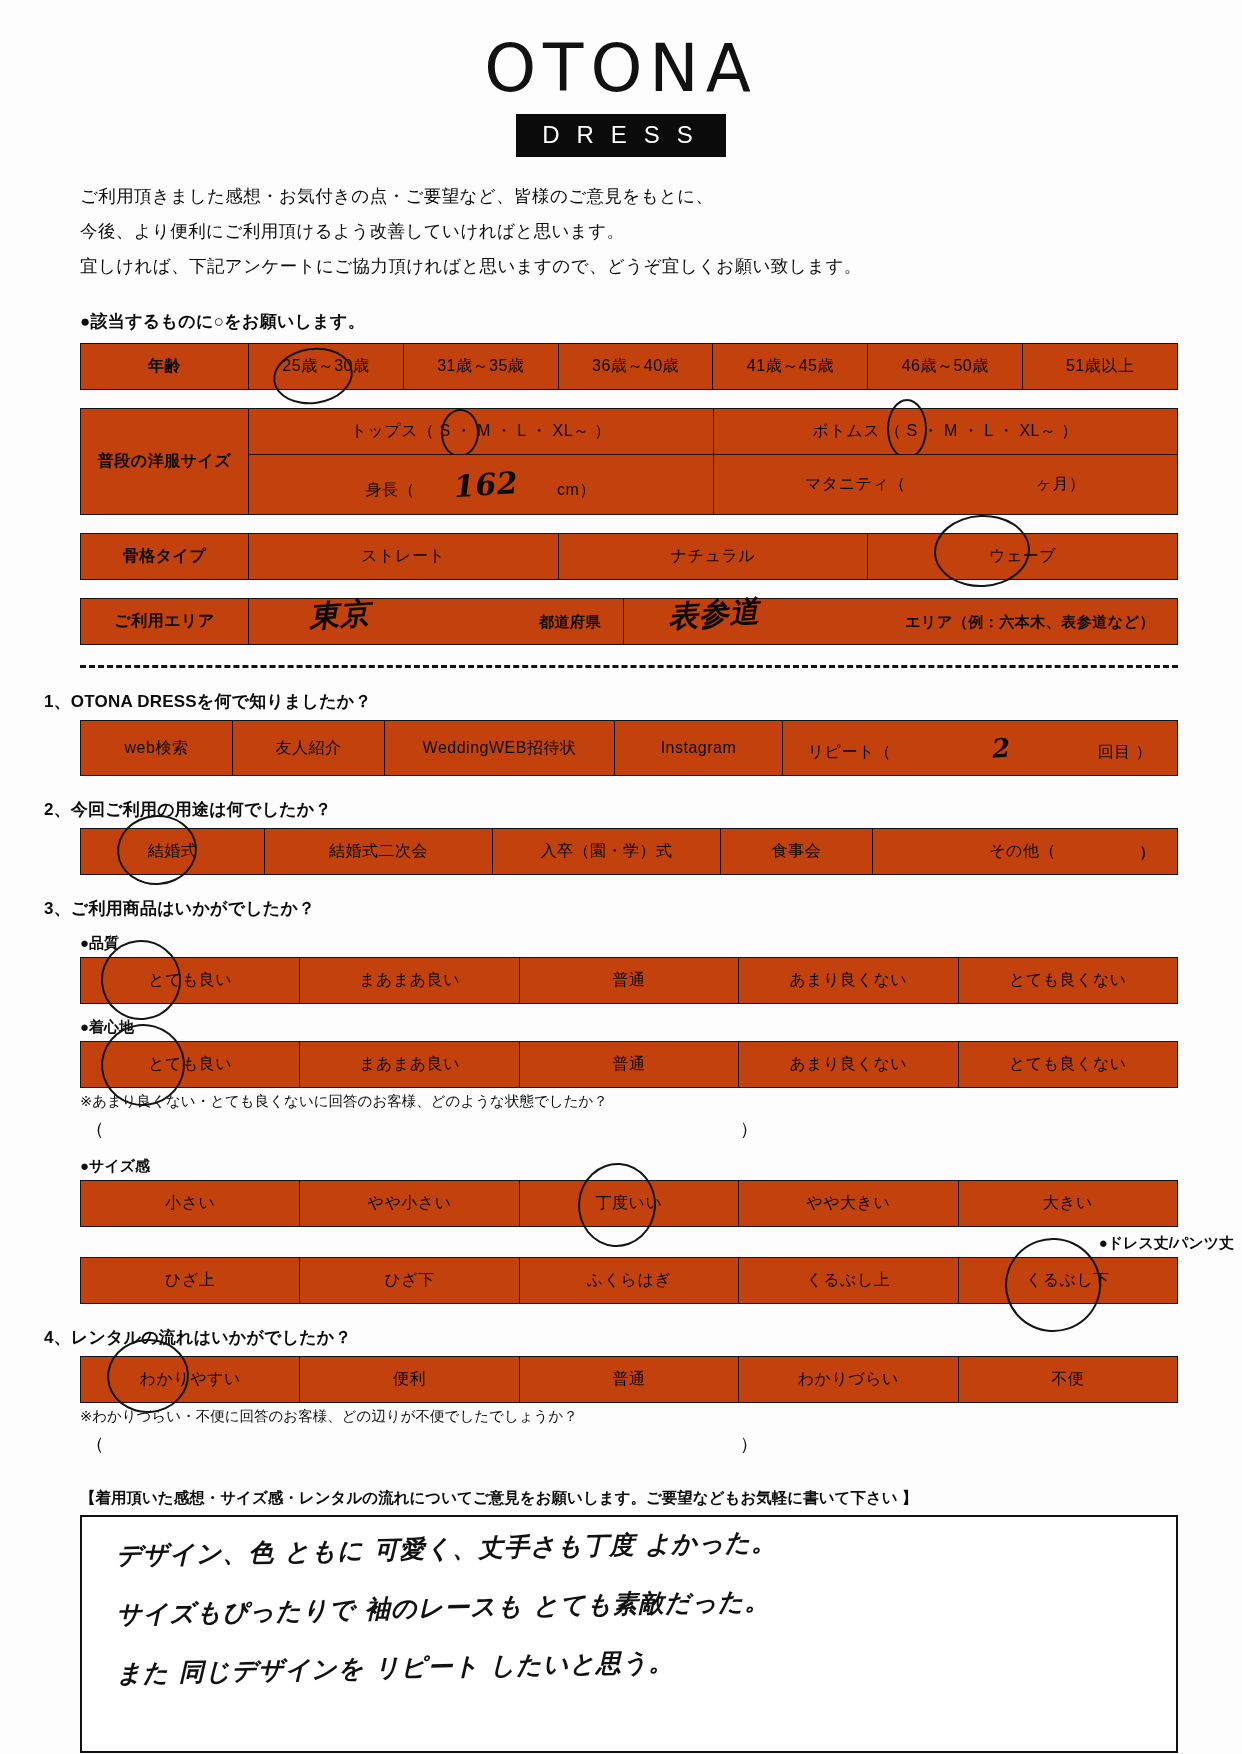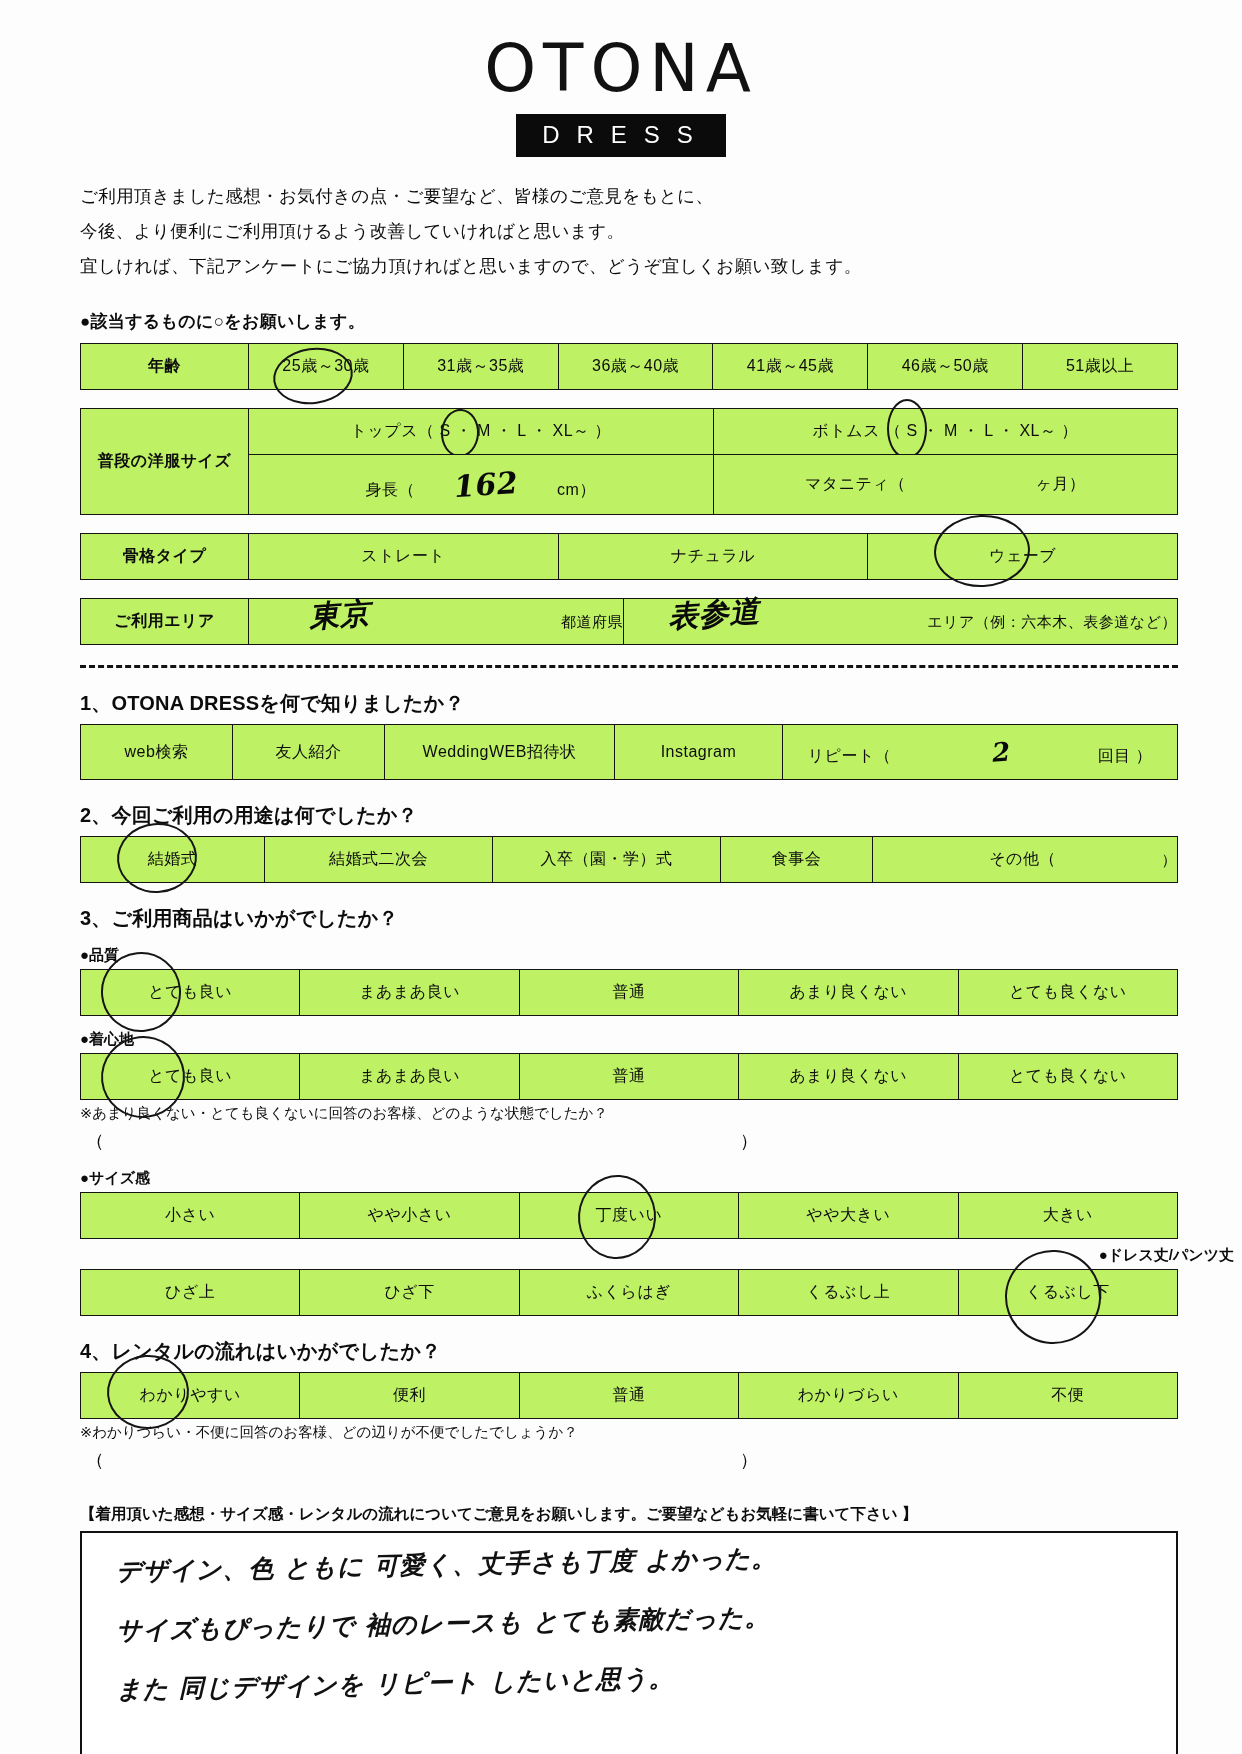--- a/index.html
+++ b/index.html
@@ -53,22 +53,22 @@
     font-weight: 500;
   }
 
   .section-head {
     margin: 26px 4px 10px 72px;
     font-size: 17px;
     font-weight: bold;
     letter-spacing: .3px;
   }
   .q-head {
-    margin: 22px 0 7px 72px;
-    font-size: 20px;
+    margin: 22px 0 7px 36px;
+    font-size: 17px;
     font-weight: bold;
     letter-spacing: .2px;
   }
   .bullet-head {
     margin: 14px 0 4px 72px;
     font-size: 15px;
     font-weight: bold;
   }
   .note {
     margin: 4px 0 0 72px;
@@ -92,35 +92,36 @@
     width: 1098px;
     table-layout: fixed;
   }
   table.form td {
     border: 1.6px solid #141414;
     text-align: center;
     font-size: 16px;
     padding: 12px 2px;
     position: relative;
     letter-spacing: .5px;
-    background: #bef264;
+    background: #c2410c;
   }
   td.lbl { font-weight: bold; font-size: 16px; }
   .mt18 { margin-top: 18px; }
   .mt8  { margin-top: 7px; text-align: right; }
 
   td.left-pad { text-align: left; padding-left: 10px; }
   td.rel { position: relative; }
 
   .inline-right {
     position: absolute;
-    right: 0;
+    right: 22px;
     top: 50%;
     transform: translateY(-50%);
     font-size: 15px;
+    font-weight: bold;
   }
 
   
   .hand {
     font-family: "DejaVu Serif", serif;
     font-style: italic;
     font-weight: bold;
     color: #0a0a0a;
     transform: rotate(-4deg);
     display: inline-block;

